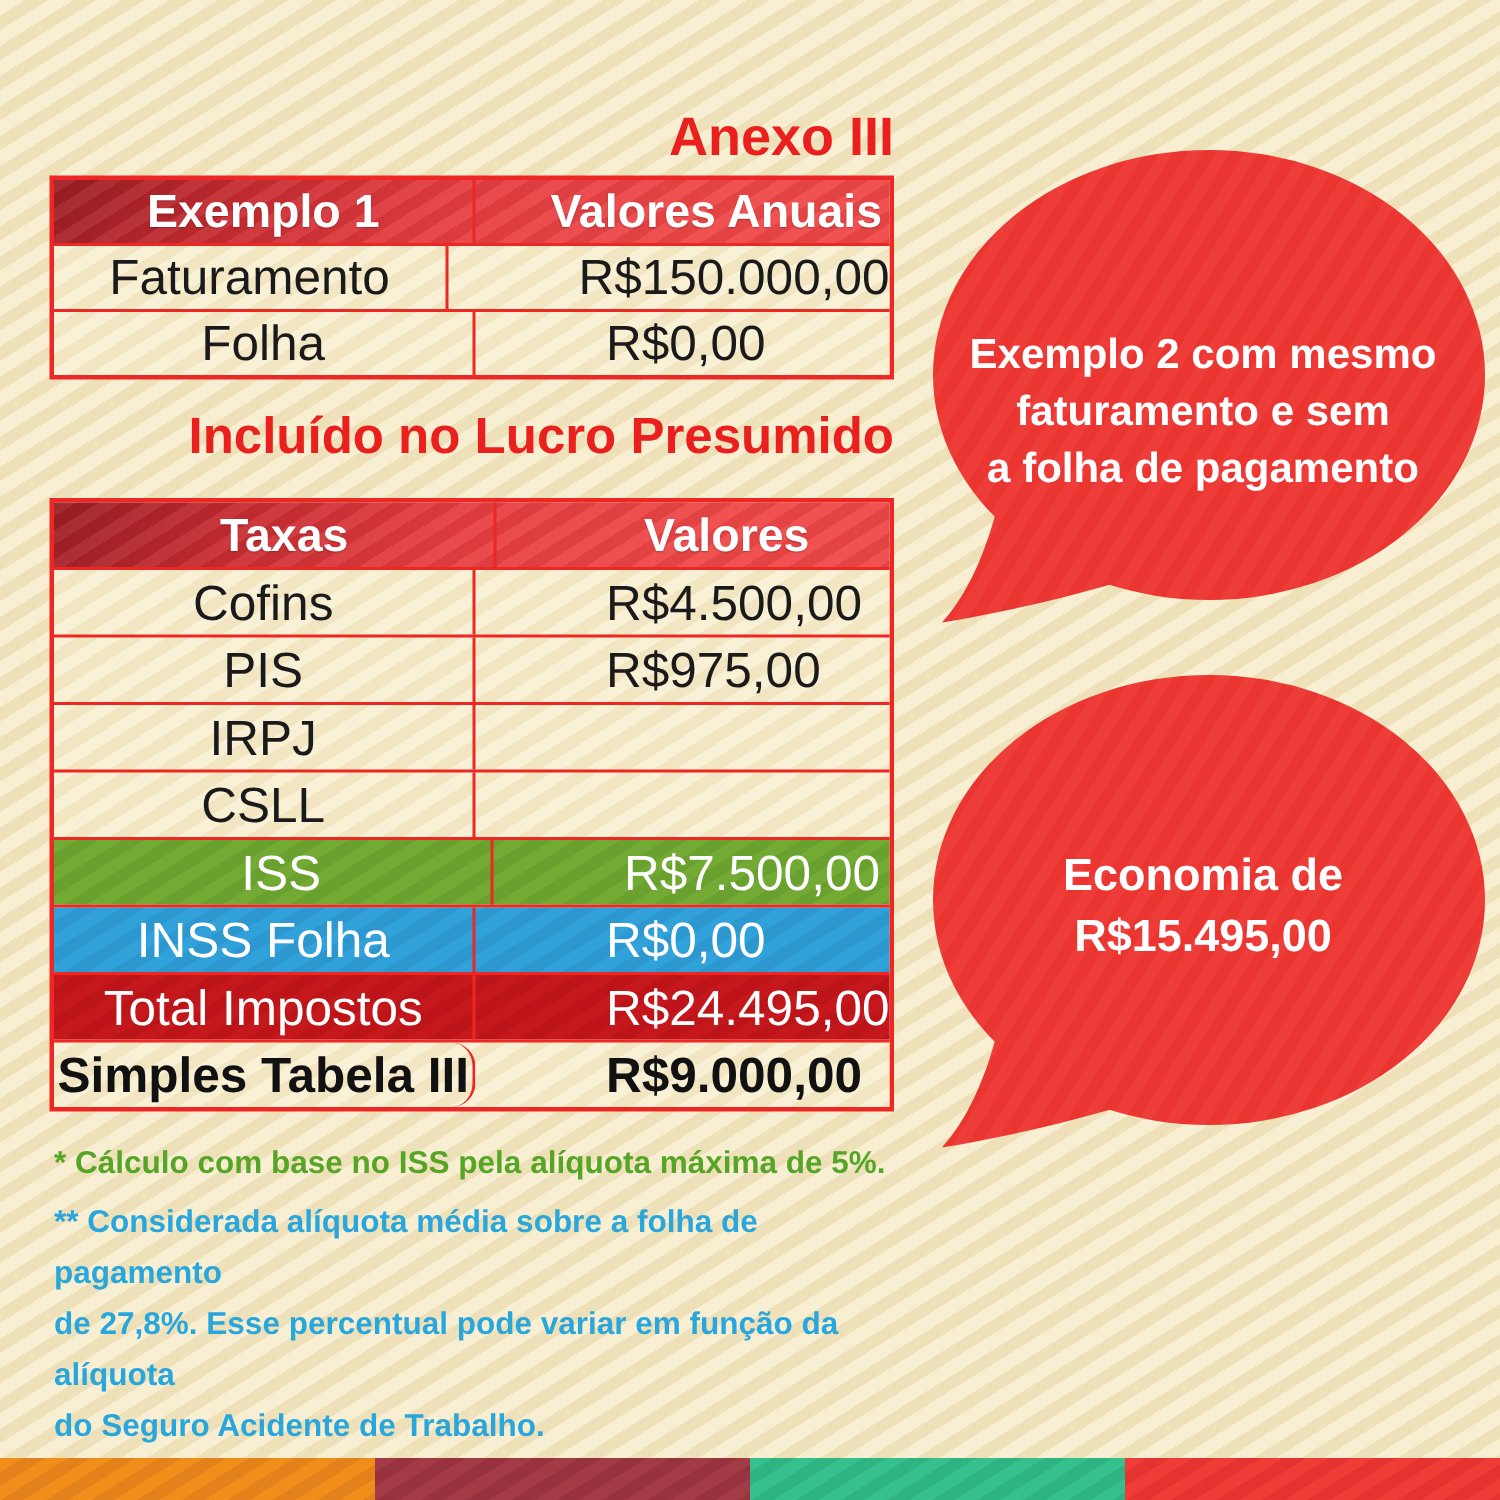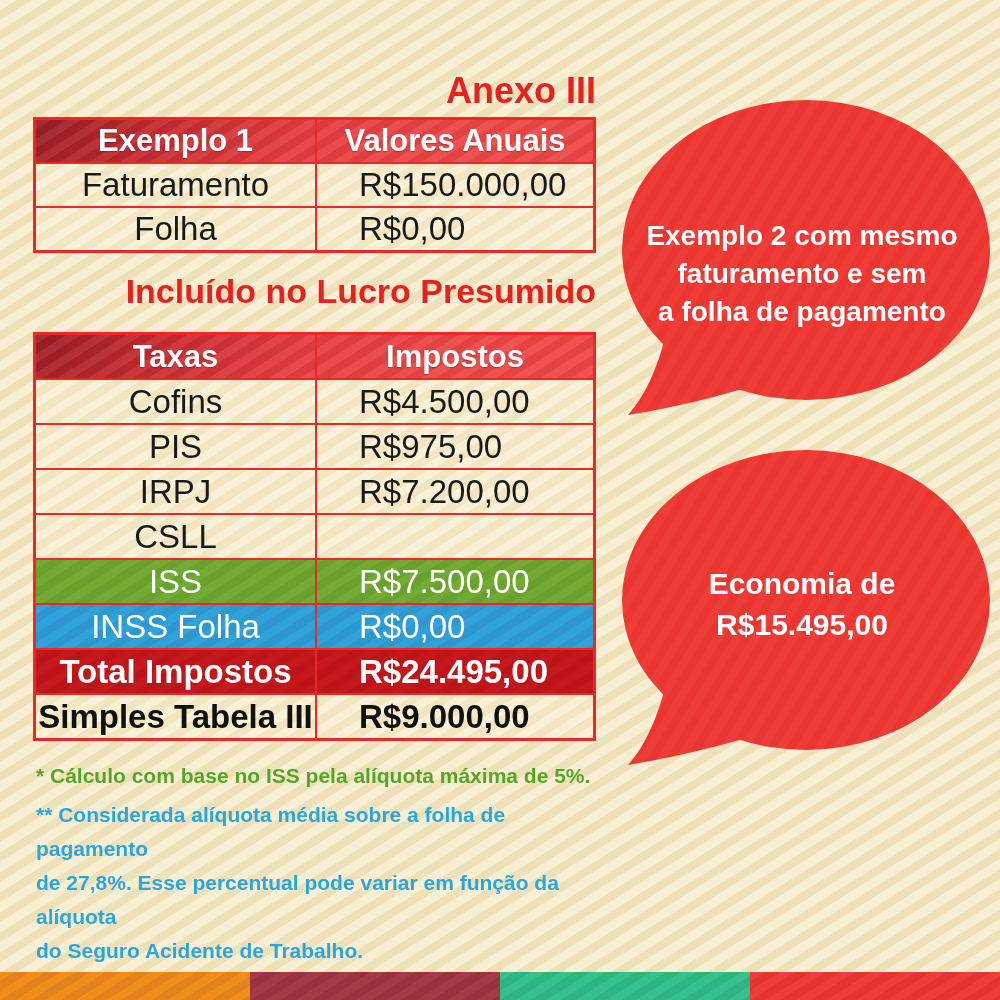--- a/index.html
+++ b/index.html
@@ -14,43 +14,43 @@
     font-weight:bold;color:#e9201d;
   }
   #anexo-title{top:70px;font-size:36px;}
   #lucro-heading{top:272px;font-size:34px;}
 
   
   .tbl{position:absolute;left:33px;width:563px;border:3px solid #ed2724;box-sizing:border-box;}
   #example-table{top:117px;}
   #tax-table{top:332px;}
   .trow{display:flex;border-top:2px solid #ed2724;
-    background:repeating-linear-gradient(148deg,#f9f1d6 0 8px,#f1e5c2 8px 16px);}
+    background:repeating-linear-gradient(148deg,#f9f1d6 0 8px,#f1e5c2 8px 16px);gap:45px;}
   .trow:first-child{border-top:none;}
   .hdr{
     background-image:
       repeating-linear-gradient(148deg,rgba(255,255,255,0.06) 0 8px,rgba(0,0,0,0.05) 8px 16px),
       linear-gradient(128deg,#9a1e24 0%,#c62b30 22%,#e73e41 48%,#ef4747 78%);
     color:#ffffff;font-weight:bold;
   }
   #example-table .hdr{height:46px;}
   #example-table .trow{height:42px;}
-  #tax-table .hdr{height:47px;}
+  #tax-table .hdr{height:47px;padding-left:14px;}
   #tax-table .trow{height:43px;}
   .cell{display:flex;align-items:center;justify-content:center;
         font-size:33px;color:#1a1a1a;box-sizing:border-box;}
   .hdr .cell{font-size:31px;color:#fff;text-shadow:0 1px 1px rgba(0,0,0,0.25);}
   .cell.label{width:281px;border-right:2px solid #ed2724;}
   .cell.value{flex:1;justify-content:flex-start;padding-left:42px;}
-  .row-green{background:repeating-linear-gradient(148deg,#72aa34 0 8px,#6aa02d 8px 16px);}
+  .row-green{background:repeating-linear-gradient(148deg,#72aa34 0 8px,#6aa02d 8px 16px);padding-left:12px;}
   .row-blue{background:repeating-linear-gradient(148deg,#31a1da 0 8px,#2d97cf 8px 16px);}
   .row-darkred{background:repeating-linear-gradient(148deg,#c5181d 0 8px,#bc1418 8px 16px);}
   .row-green .cell,.row-blue .cell{color:#ffffff;}
-  .row-darkred .cell{color:#ffffff;font-weight:bold;}
-  .row-bold .cell{font-weight:bold;color:#111;}
+  .row-darkred .cell{color:#ffffff;font-weight:normal;}
+  .row-bold .cell{font-weight:bold;color:#111;border-radius:16px;}
 
   
   .bubble{position:absolute;left:598px;width:400px;height:348px;}
   #bubble-1{top:95px;}
   #bubble-2{top:445px;}
   .bubble svg{position:absolute;left:0;top:0;width:100%;height:100%;}
   .bubble-text{
     position:absolute;left:14px;right:6px;text-align:center;
     color:#ffffff;font-weight:bold;
   }
@@ -89,33 +89,32 @@
       <div class="cell label">Folha</div>
       <div class="cell value">R$0,00</div>
     </div>
   </div>
 
   <div class="big-heading" id="lucro-heading">Incluído no Lucro Presumido</div>
 
   <div class="tbl" id="tax-table">
     <div class="trow hdr">
       <div class="cell label">Taxas</div>
-      <div class="cell value" style="justify-content:center;padding-left:0;">Impostos</div>
+      <div class="cell value" style="justify-content:center;padding-left:0;">Valores</div>
     </div>
     <div class="trow">
       <div class="cell label">Cofins</div>
       <div class="cell value">R$4.500,00</div>
     </div>
     <div class="trow">
       <div class="cell label">PIS</div>
       <div class="cell value">R$975,00</div>
     </div>
     <div class="trow">
       <div class="cell label">IRPJ</div>
-      <div class="cell value">R$7.200,00</div>
     </div>
     <div class="trow">
       <div class="cell label">CSLL</div>
     </div>
     <div class="trow row-green">
       <div class="cell label">ISS</div>
       <div class="cell value">R$7.500,00</div>
     </div>
     <div class="trow row-blue">
       <div class="cell label">INSS Folha</div>

